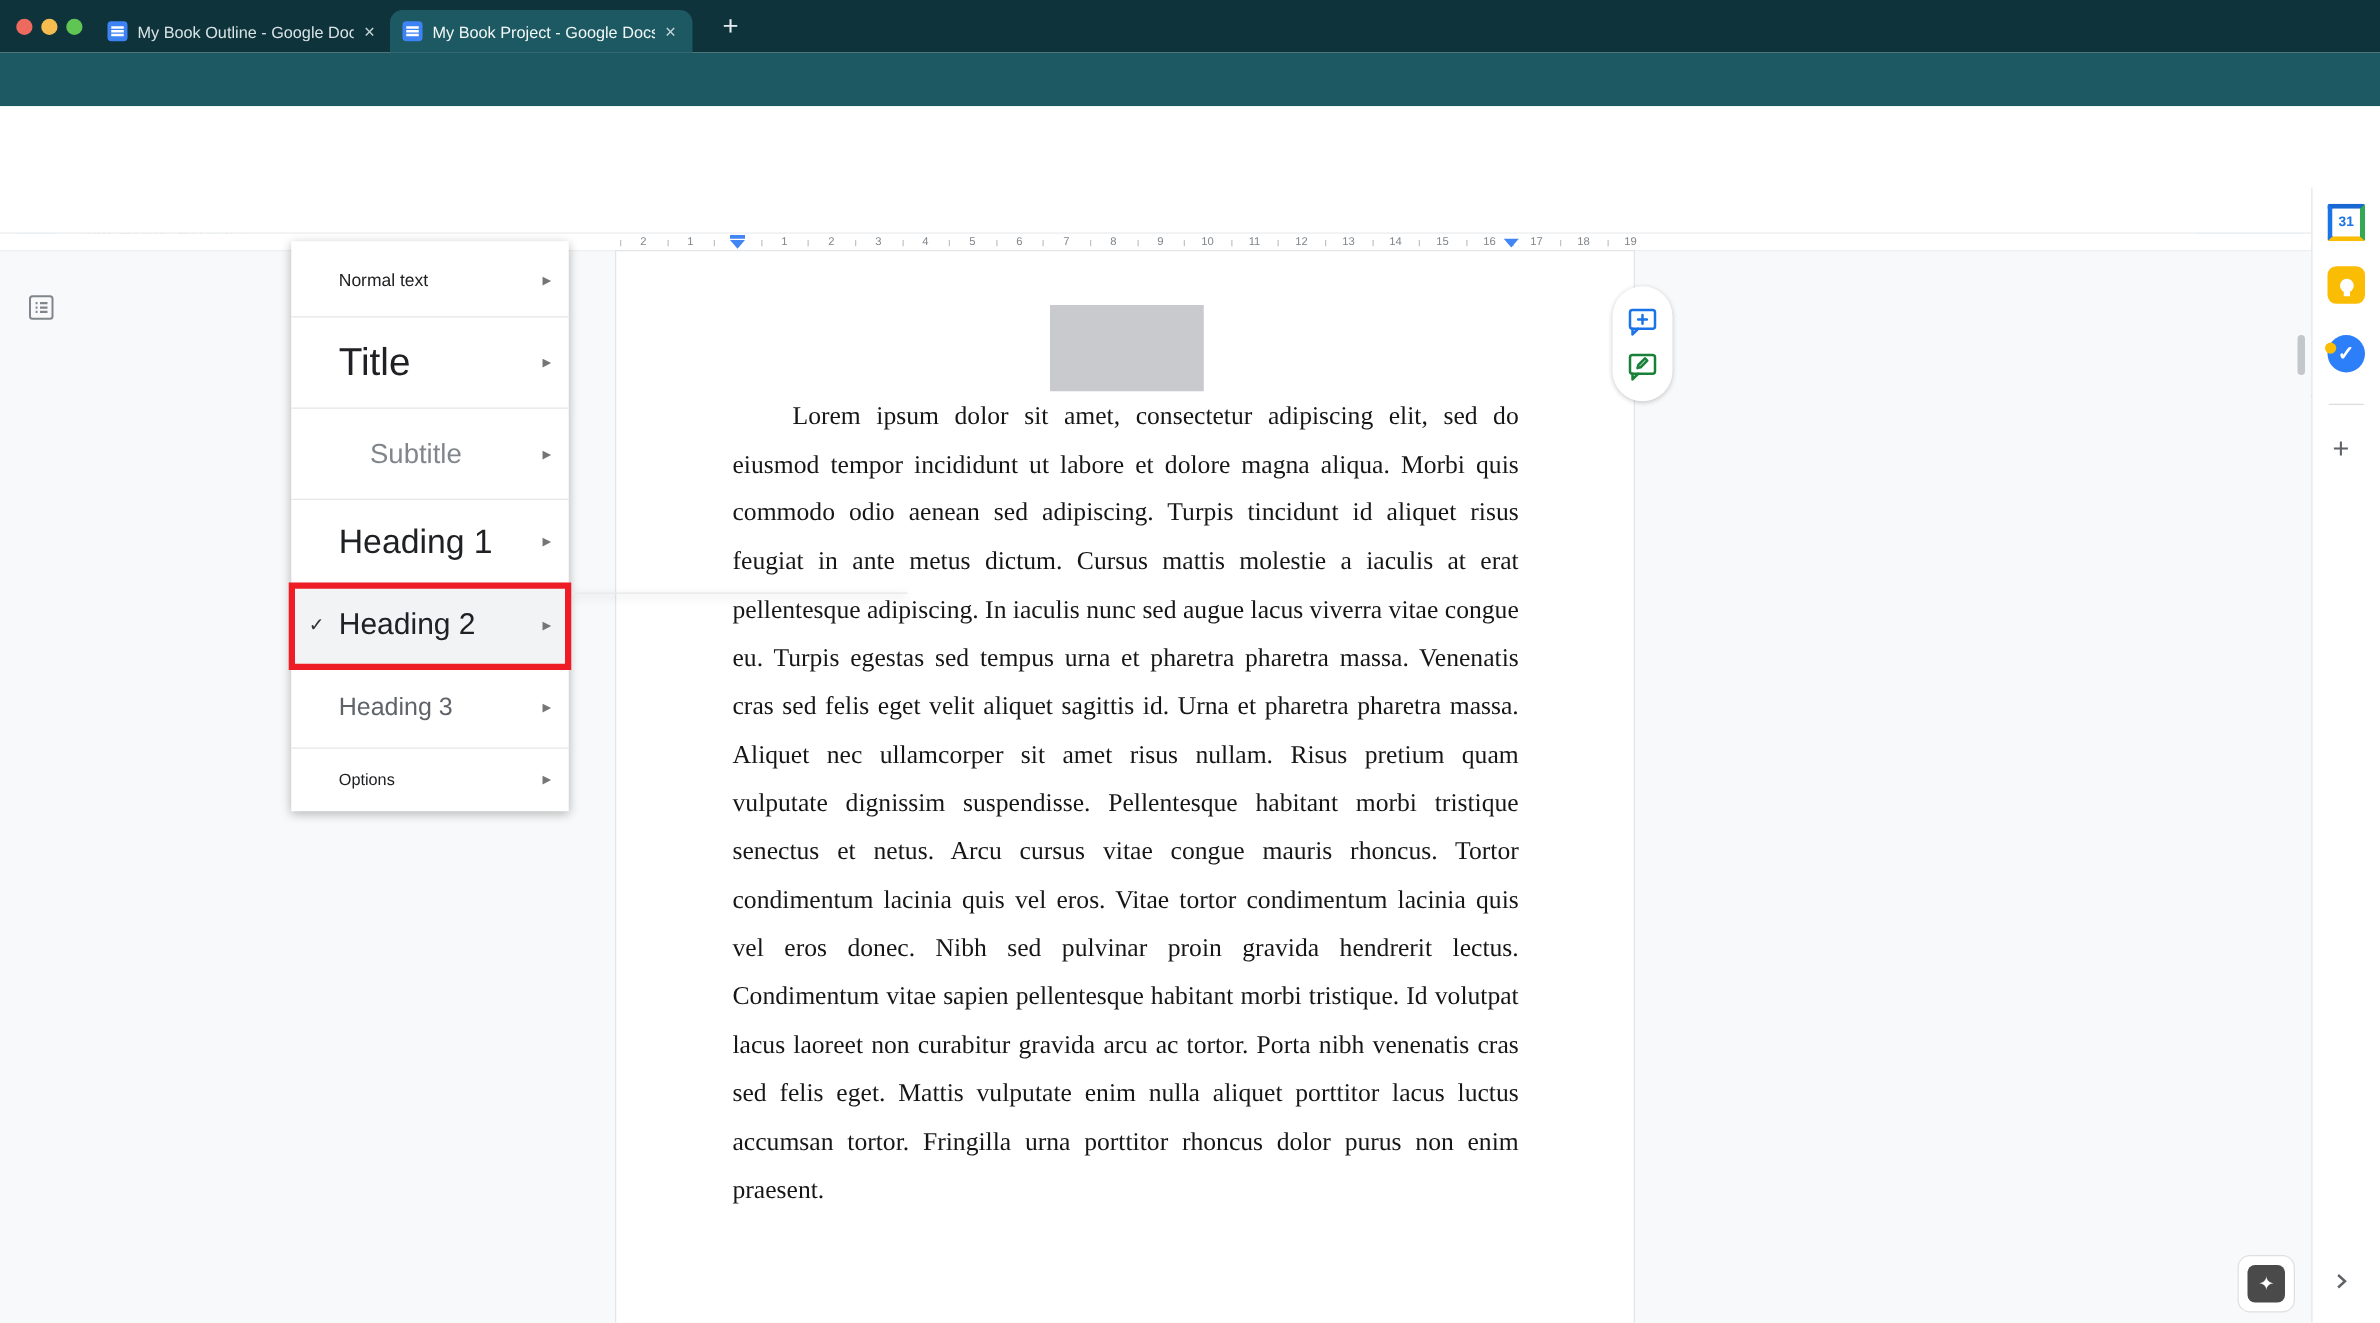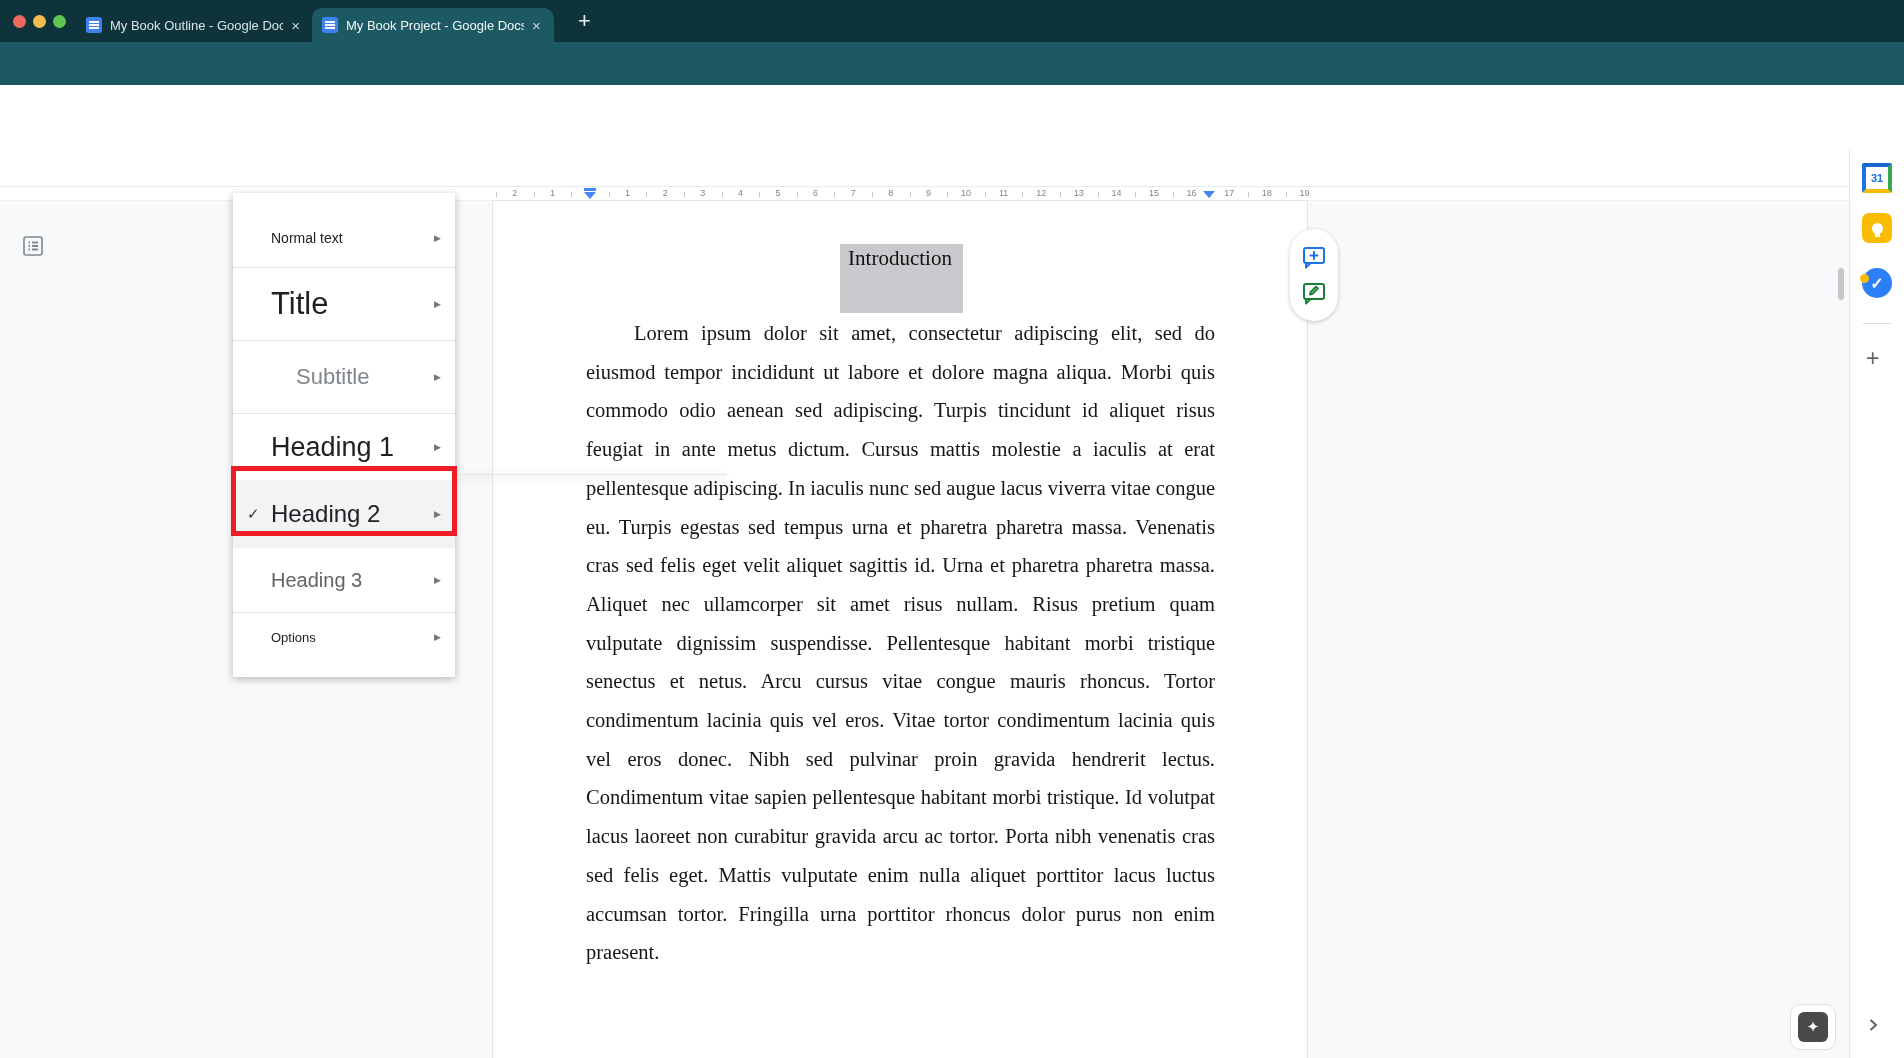--- a/index.html
+++ b/index.html
@@ -83,21 +83,21 @@
 
   
   .float-pill { left:1290px; top:42px; width:48px; height:92px; background:#fff; border-radius:26px; box-shadow:0 1px 4px rgba(0,0,0,.22); display:flex; flex-direction:column; align-items:center; justify-content:center; gap:10px; }
   .float-pill svg { width:26px; height:26px; fill:none; stroke-width:2; stroke-linecap:round; stroke-linejoin:round; }
 
   
   .explore { left:1790px; top:817px; width:46px; height:46px; background:#fff; border:1px solid #E0E0E0; border-radius:10px; display:flex; align-items:center; justify-content:center; }
   .explore .core { width:30px; height:30px; background:#4A4A4A; border-radius:6px; color:#fff; font-size:15px; display:flex; align-items:center; justify-content:center; }
 
   
-  .stylesmenu { left:233px; top:193px; width:222px; background:#fff; box-shadow:0 2px 8px rgba(0,0,0,.28); padding:16px 0; }
+  .stylesmenu { left:233px; top:193px; width:222px; background:#fff; box-shadow:0 2px 8px rgba(0,0,0,.28); padding:2px 0; }
   .smrow { display:flex; align-items:center; padding:0 14px 0 38px; position:relative; color:#202124; }
   .smrow .arr { margin-left:auto; font-size:9px; color:#757575; }
   .smrow .chk { position:absolute; left:14px; font-size:15px; color:#333; }
   .smdiv { height:1px; background:#E6E6E6; }
   .r-normal { height:58px; font-size:14px; }
   .r-title  { height:72px; font-size:31px; }
   .r-subtitle { height:72px; font-size:22px; color:#80868B;margin-left:25px; }
   .r-h1 { height:66px; font-size:27px; }
   .r-h2 { height:68px; font-size:24px; background:#F1F3F4; }
   .r-h3 { height:64px; font-size:20px; color:#5F6368; }
@@ -448,21 +448,20 @@
 
   <div class="abs outline-btn">
     <svg viewBox="0 0 26 26">
         <rect x="4" y="4" width="18" height="18" rx="2"></rect>
         <path d="M8.5 9.5 h1.5 M12 9.5 h6 M8.5 13 h1.5 M12 13 h6 M8.5 16.5 h1.5 M12 16.5 h6" stroke-width="1.8"></path>
       </svg>
   </div>
 
   <div class="abs page">
     <div class="abs sel-highlight"></div>
-    <div class="abs doc-heading">Introduction</div>
     <div class="abs doc-body">Lorem ipsum dolor sit amet, consectetur adipiscing elit, sed do eiusmod tempor incididunt ut labore et dolore magna aliqua. Morbi quis commodo odio aenean sed adipiscing. Turpis tincidunt id aliquet risus feugiat in ante metus dictum. Cursus mattis molestie a iaculis at erat pellentesque adipiscing. In iaculis nunc sed augue lacus viverra vitae congue eu. Turpis egestas sed tempus urna et pharetra pharetra massa. Venenatis cras sed felis eget velit aliquet sagittis id. Urna et pharetra pharetra massa. Aliquet nec ullamcorper sit amet risus nullam. Risus pretium quam vulputate dignissim suspendisse. Pellentesque habitant morbi tristique senectus et netus. Arcu cursus vitae congue mauris rhoncus. Tortor condimentum lacinia quis vel eros. Vitae tortor condimentum lacinia quis vel eros donec. Nibh sed pulvinar proin gravida hendrerit lectus. Condimentum vitae sapien pellentesque habitant morbi tristique. Id volutpat lacus laoreet non curabitur gravida arcu ac tortor. Porta nibh venenatis cras sed felis eget. Mattis vulputate enim nulla aliquet porttitor lacus luctus accumsan tortor. Fringilla urna porttitor rhoncus dolor purus non enim praesent.</div>
   </div>
 
   <div class="abs float-pill">
     <svg viewBox="0 0 26 26">
         <rect x="3" y="4" width="20" height="15" rx="2" stroke="#1A73E8"></rect>
         <path d="M5 19 v4.5 l4.5-4.5" stroke="#1A73E8"></path>
         <path d="M13 8 v7 M9.5 11.5 h7" stroke="#1A73E8"></path>
       </svg>
     <svg viewBox="0 0 26 26">

